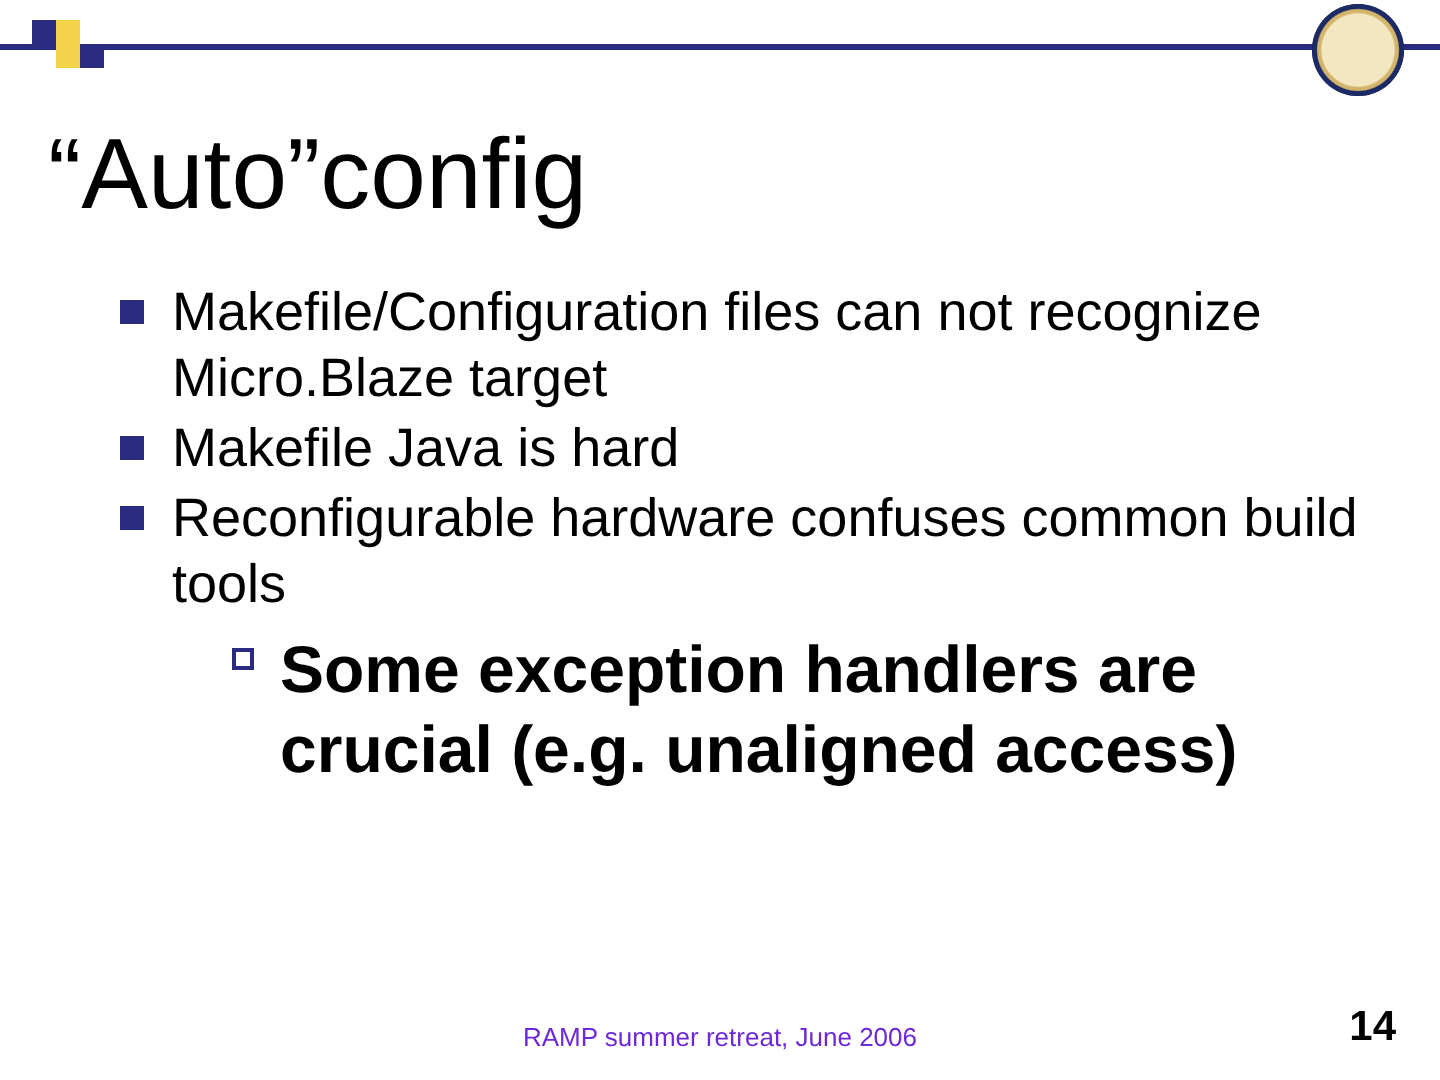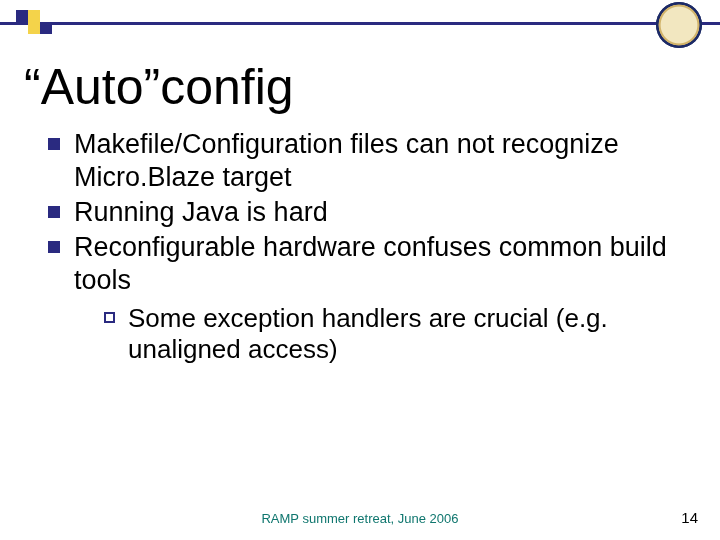--- a/index.html
+++ b/index.html
@@ -61,42 +61,43 @@
     position: absolute;
     left: 48px;
     top: 128px;
     right: 24px;
     font-size: 27px;
     line-height: 1.22;
   }
   .bullets {
     list-style: none;
     padding: 0;
-    margin: 0;
+    margin: 12px;
   }
   .bullets > li {
     position: relative;
     padding-left: 26px;
     margin: 0 0 2px 0;
   }
   .bullets > li::before {
     content: "";
     position: absolute;
     left: 0;
     top: 10px;
     width: 12px;
     height: 12px;
     background: #2a2a80;
   }
   .sub {
     list-style: none;
     padding: 0;
     margin: 6px 0 0 30px;
-    font-size: 26px;
+    font-size: 33px;
     line-height: 1.22;
+    font-weight: bold;
   }
   .sub > li {
     position: relative;
     padding-left: 24px;
   }
   .sub > li::before {
     content: "";
     position: absolute;
     left: 0;
     top: 9px;
@@ -106,28 +107,29 @@
     box-sizing: border-box;
     background: transparent;
   }
   .footer {
     position: absolute;
     left: 0;
     right: 0;
     bottom: 14px;
     text-align: center;
     font-size: 13px;
-    color: #0f766e;
+    color: #6d28d9;
   }
   .page-num {
     position: absolute;
     right: 22px;
     bottom: 14px;
-    font-size: 15px;
+    font-size: 21px;
     color: #000;
+    font-weight: bold;
   }
 </style>
 </head>
 <body>
 
 <div class="top-rule"></div>
 <div class="top-squares">
   <div class="sq blue"></div>
   <div class="sq yellow"></div>
   <div class="row2">
@@ -135,21 +137,21 @@
     <div class="sq blue"></div>
   </div>
 </div>
 <div class="logo"></div>
 
 <div class="title">“Auto”config</div>
 
 <div class="content">
   <ul class="bullets">
     <li><span>Makefile/Configuration files can not recognize Micro.Blaze target</span></li>
-    <li><span>Running Java is hard</span></li>
+    <li><span>Makefile Java is hard</span></li>
     <li><span>Reconfigurable hardware confuses common build tools</span>
       <ul class="sub">
         <li><span>Some exception handlers are crucial (e.g. unaligned access)</span></li>
       </ul>
     </li>
   </ul>
 </div>
 
 <div class="footer">RAMP summer retreat, June 2006</div>
 <div class="page-num">14</div>

